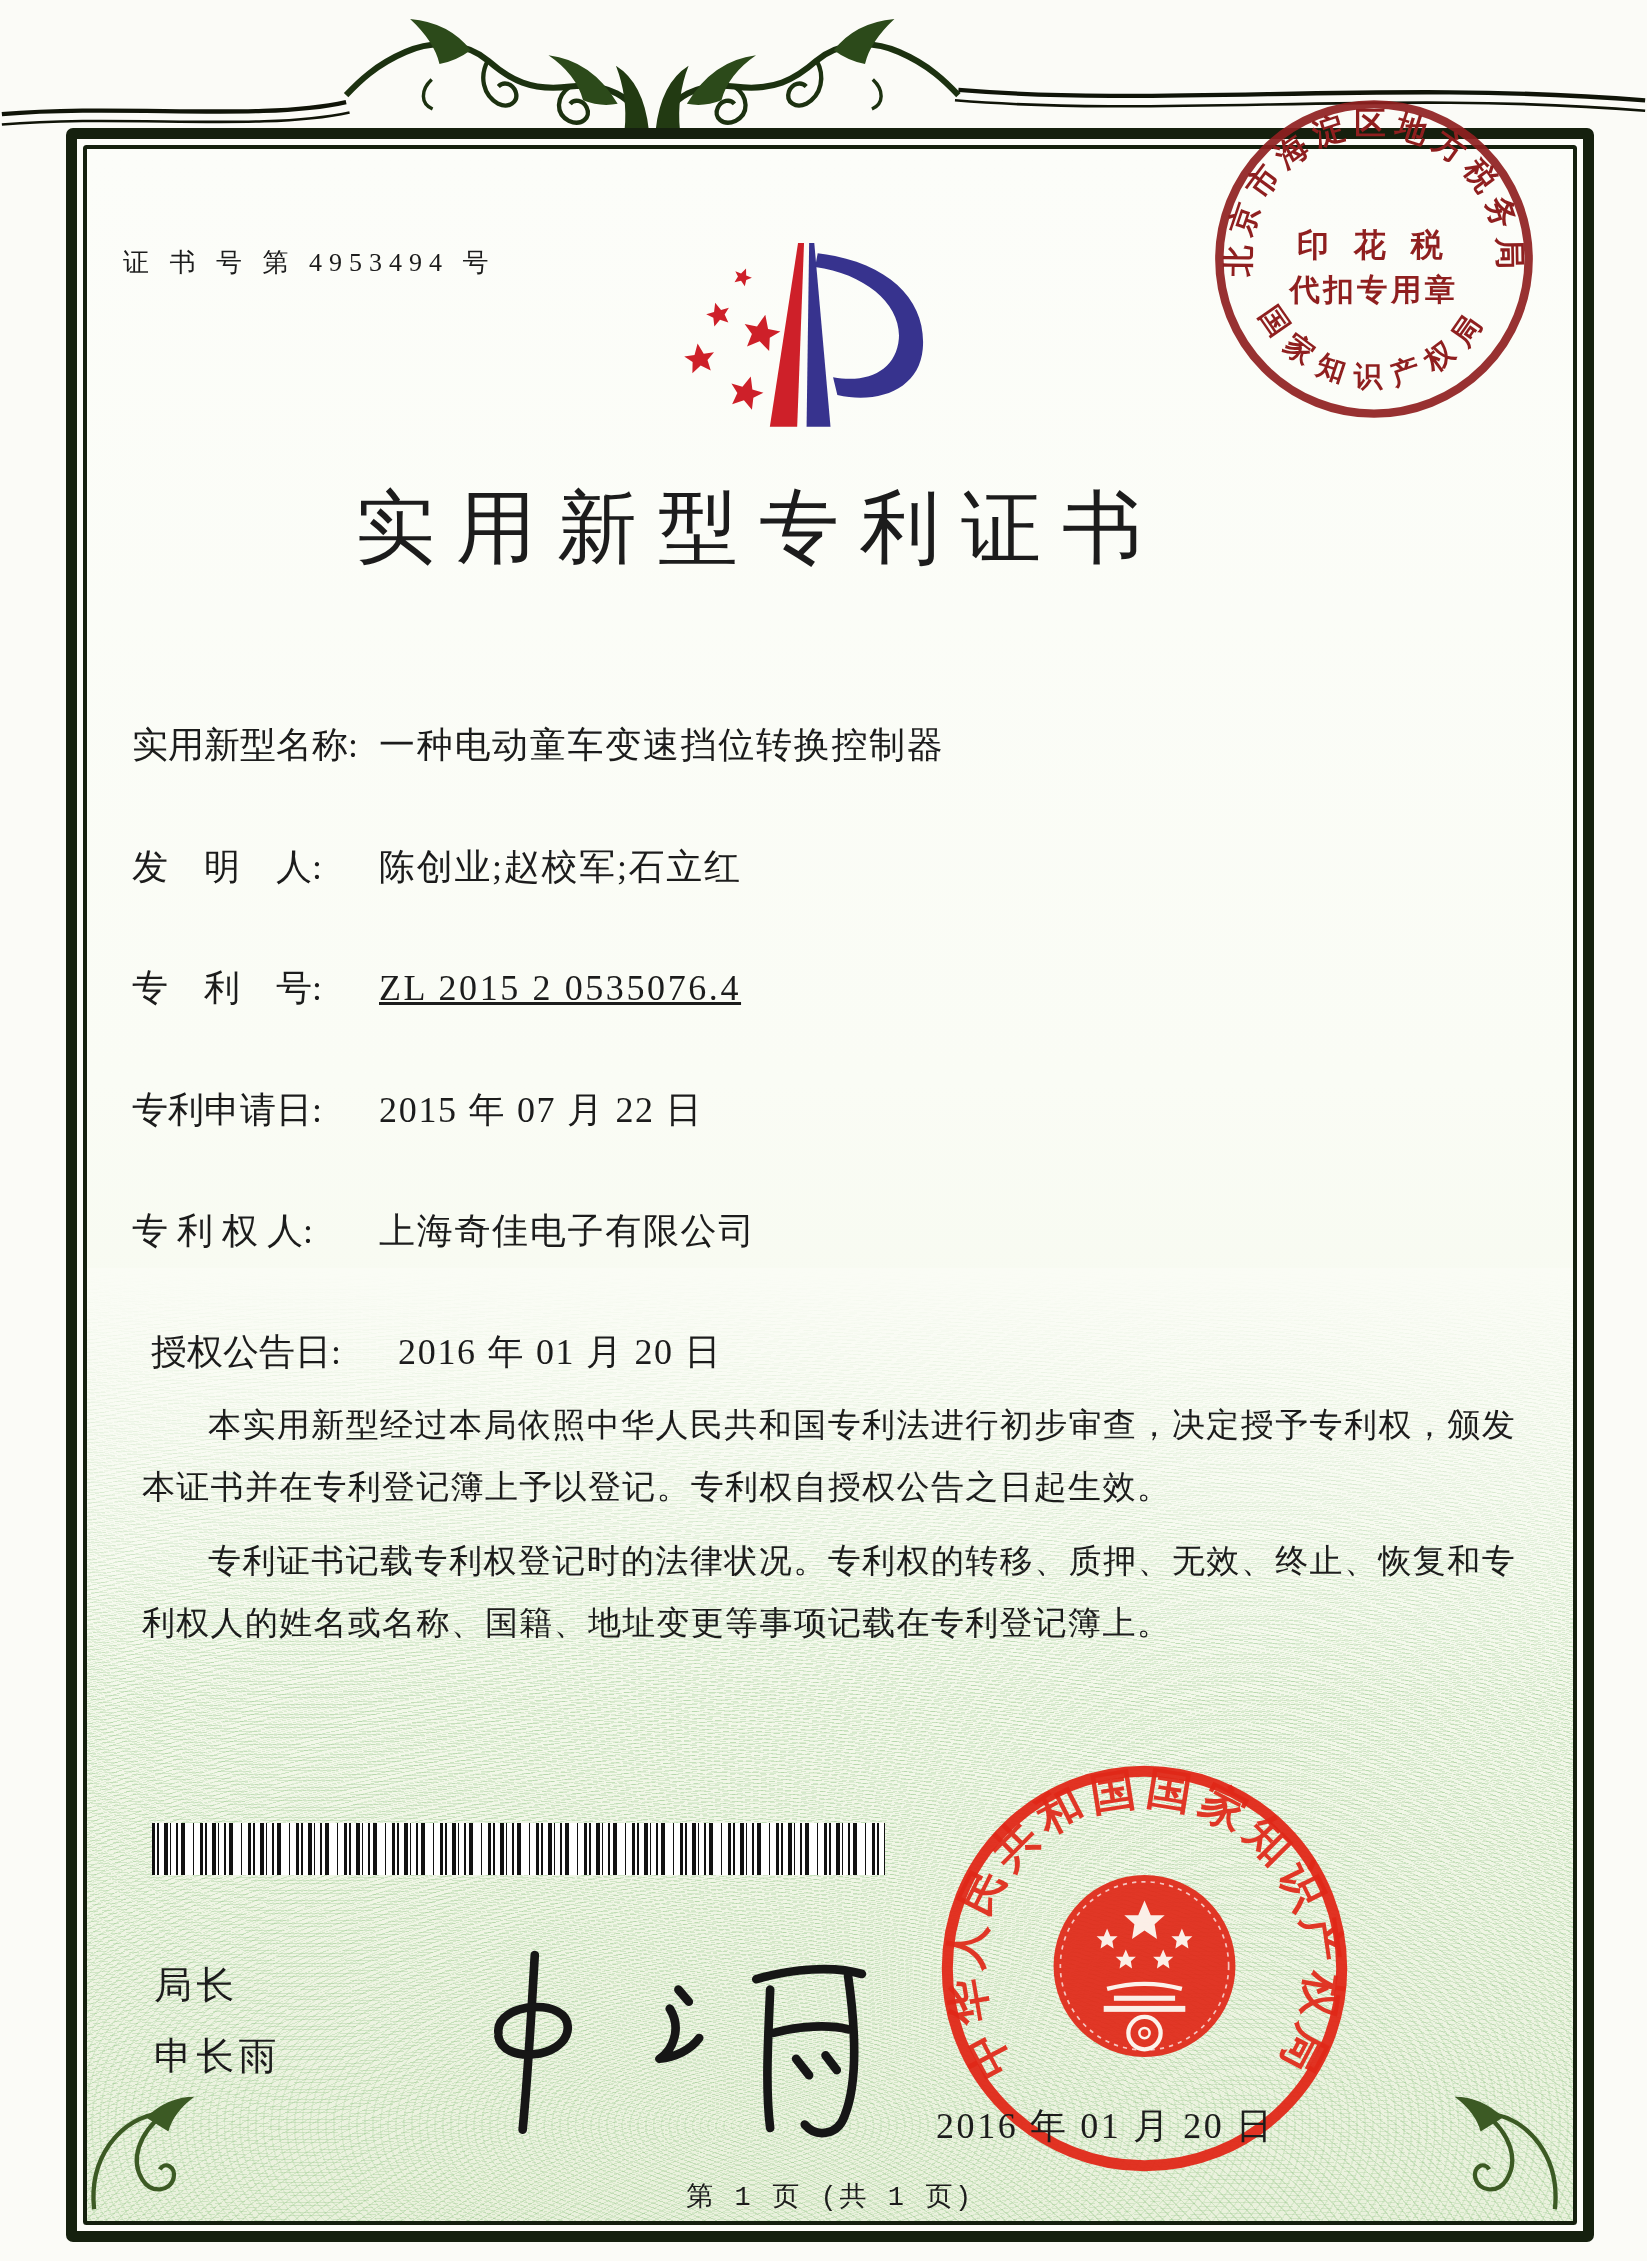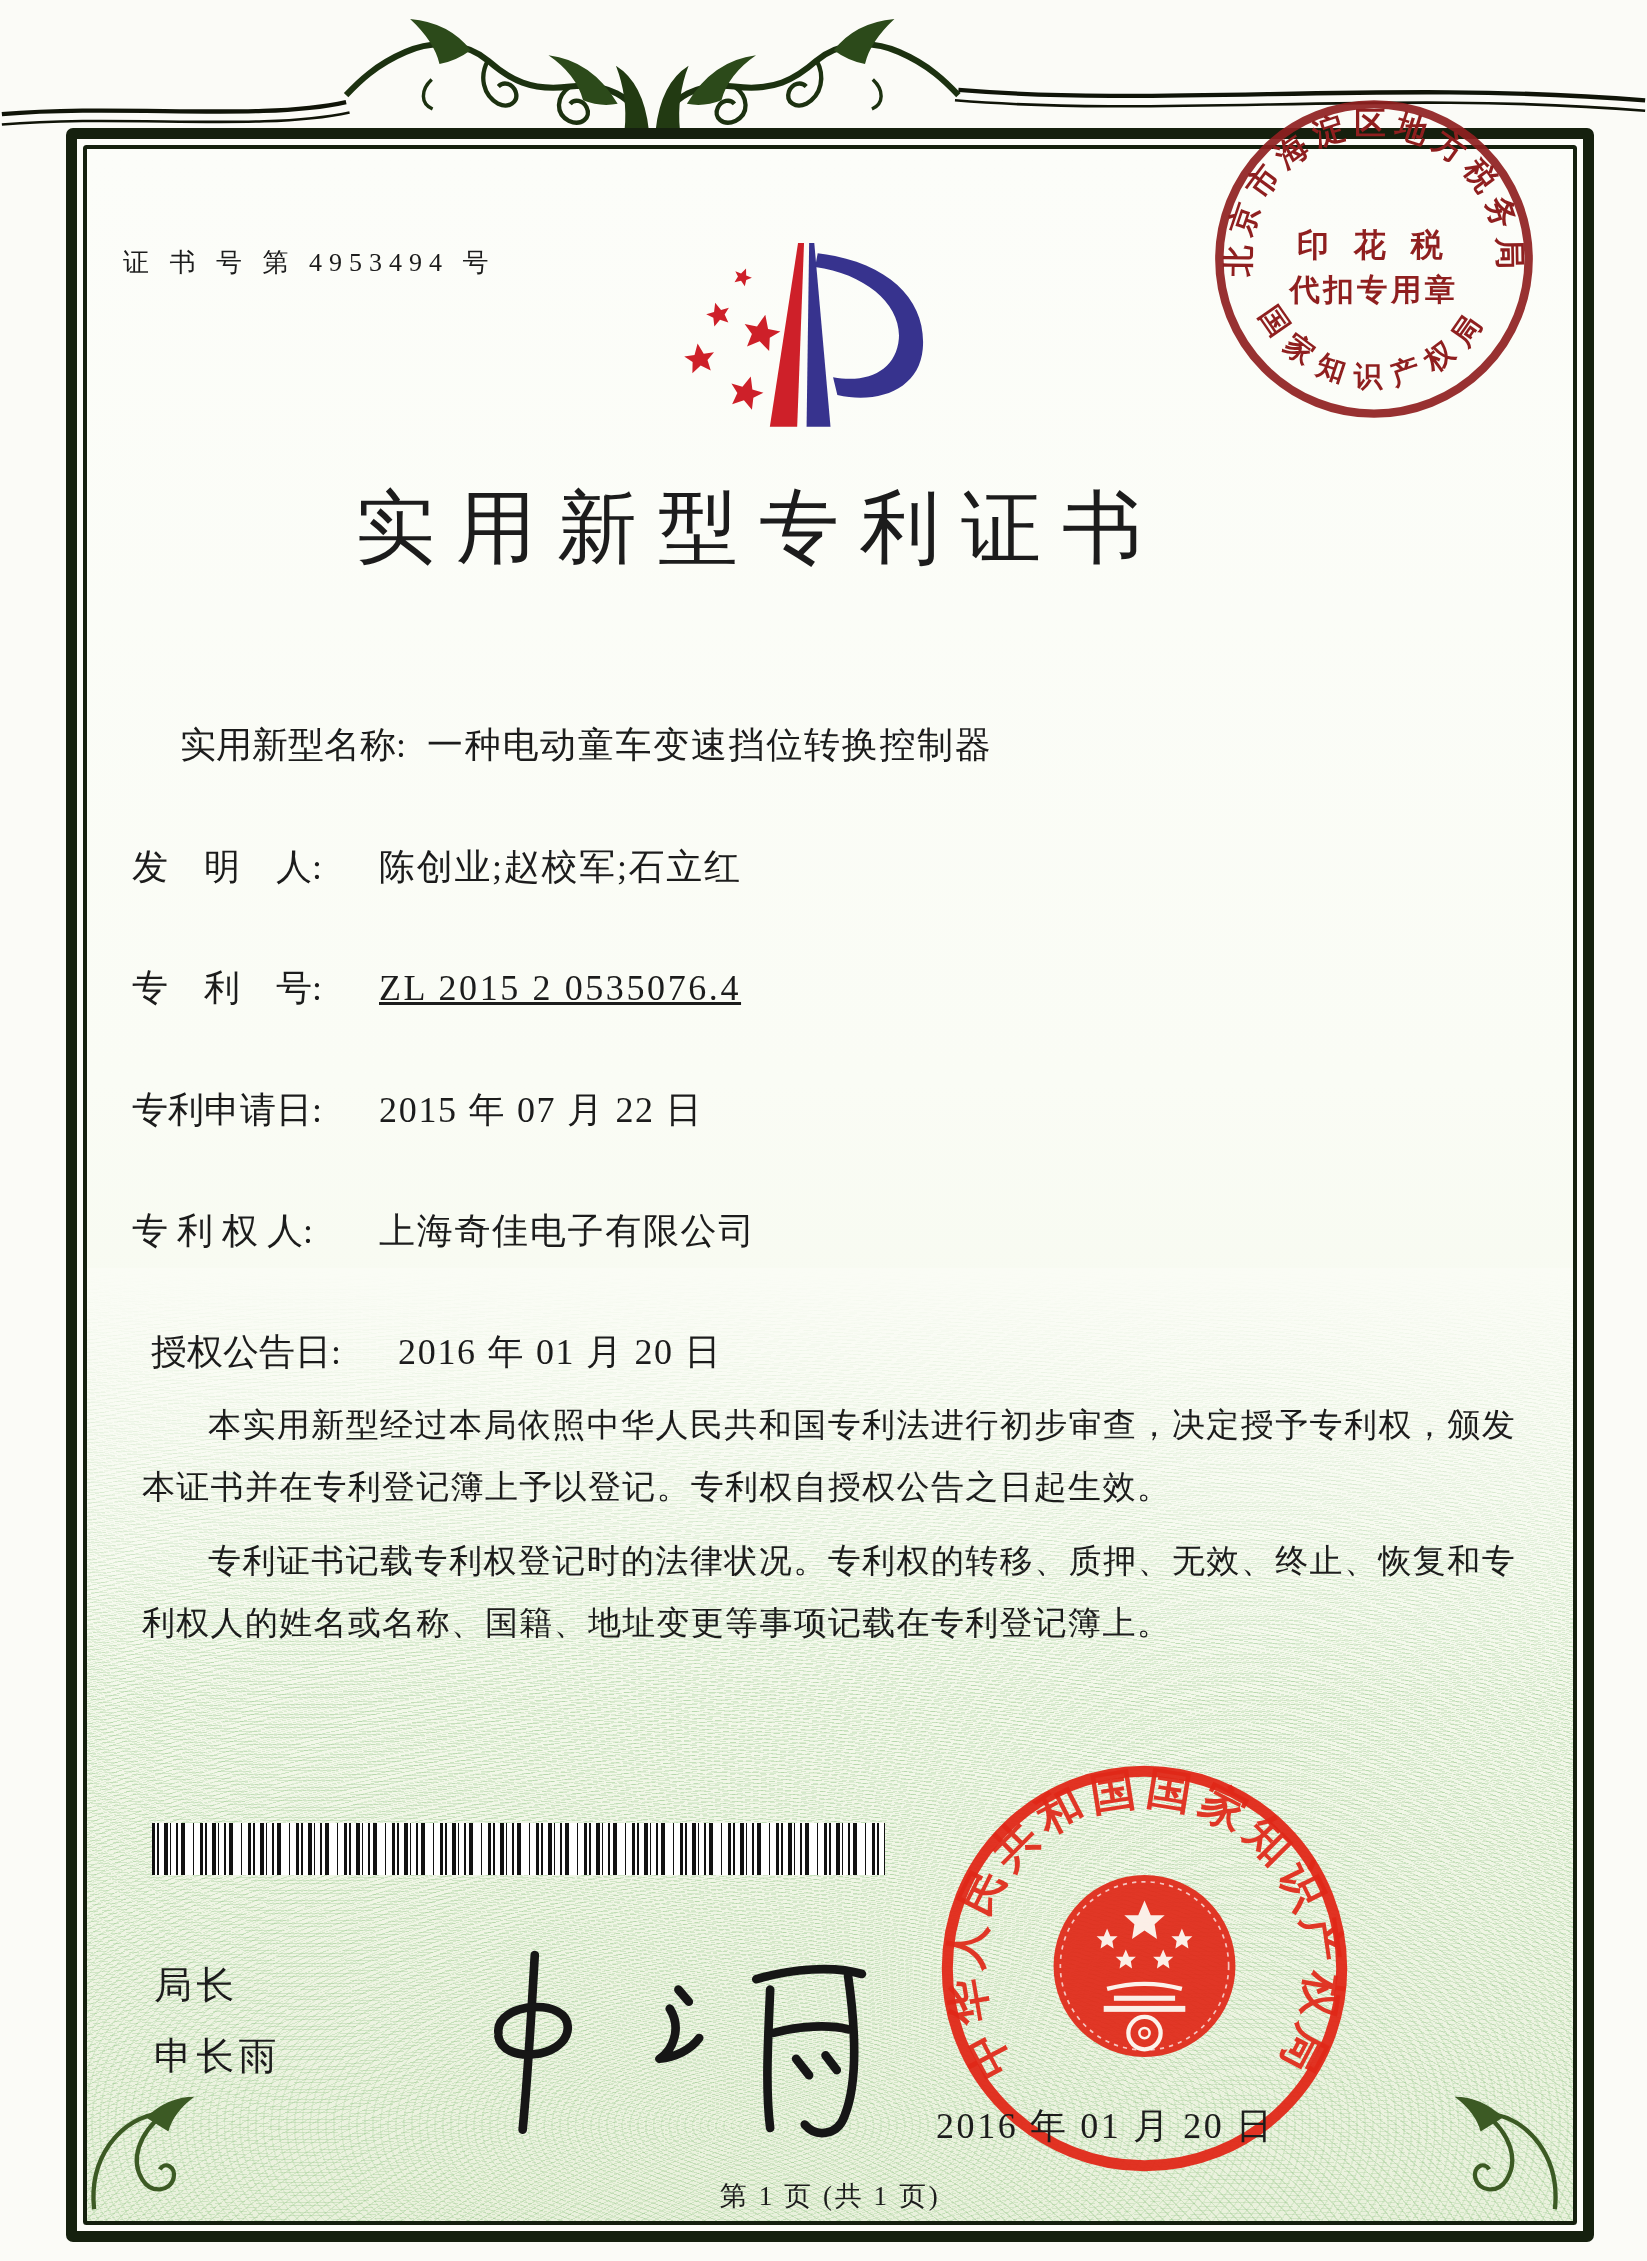--- a/index.html
+++ b/index.html
@@ -40,21 +40,21 @@
   .body-text{left:130px;top:1382px;width:1398px;font-size:33px;line-height:62px;
     text-align:justify;letter-spacing:1.3px;}
   .body-text p{margin:12px;text-indent:2em;}
   .barcode{left:152px;top:1823px;width:733px;height:52px;
     background:repeating-linear-gradient(90deg,
       #111 0 2.6px,#fff 2.6px 5.2px,#111 5.2px 7px,#fff 7px 12px,#111 12px 16.5px,#fff 16.5px 18px,
       #111 18px 19px,#fff 19px 24px,#111 24px 26px,#fff 26px 29px,#111 29px 33px,
       #fff 33px 36px,#111 36px 36px,#fff 36px 41px,#111 41px 42px,#fff 42px 48px);}
   .director{left:154px;top:1950px;font-size:38px;letter-spacing:4.3px;line-height:71px;}
   .seal-date{left:936px;top:2102px;font-size:36px;letter-spacing:2.6px;z-index:8;white-space:nowrap;}
-  .page-footer{left:66px;top:2178px;width:1528px;text-align:center;font-size:27px;letter-spacing:2.6px;}
+  .page-footer{left:66px;top:2178px;width:1528px;text-align:center;font-size:27px;letter-spacing:2.6px;font-family:Liberation Mono, monospace;}
   .z-top{z-index:7;}
 </style>
 </head>
 <body>
 
 <svg class="abs" style="left:0;top:0;" width="1647" height="160" xmlns="http://www.w3.org/2000/svg" viewBox="0 0 1900 185">
   <path d="M0,132 C140,120 300,140 398,118" stroke="#101408" stroke-width="5" fill="none"></path>
   <path d="M0,144 C140,132 300,152 402,130" stroke="#101408" stroke-width="3" fill="none"></path>
   <path d="M1106,104 C1350,124 1600,92 1900,116" stroke="#101408" stroke-width="5" fill="none"></path>
   <path d="M1102,116 C1350,136 1600,104 1900,128" stroke="#101408" stroke-width="3" fill="none"></path>
@@ -117,21 +117,21 @@
   <use href="#star" transform="translate(142,134) scale(2.25) rotate(12)" fill="#ce2029"></use>
   <use href="#star" transform="translate(70,164) scale(1.85) rotate(-8)" fill="#ce2029"></use>
   <use href="#star" transform="translate(124,204) scale(2.05) rotate(16)" fill="#ce2029"></use>
   <polygon points="185,28 192,28 184,243 152,243" fill="#ce2029"></polygon>
   <polygon points="198,28 204,28 223,243 195,243" fill="#37338e"></polygon>
   <path d="M208,40 C292,50 336,96 331,152 C327,198 281,217 231,206 L226,185 C268,193 300,176 303,140 C306,100 264,64 205,56 Z" fill="#37338e"></path>
 </svg>
 
 <div class="abs page-title">实用新型专利证书</div>
 
-<div class="abs field-row" style="top:721px;margin-left:48px;">
+<div class="abs field-row" style="top:721px;">
   <span class="field-label">实用新型名称:</span>
   <span class="field-value">一种电动童车变速挡位转换控制器</span>
 </div>
 <div class="abs field-row" style="top:843px;">
   <span class="field-label">发　明　人:</span>
   <span class="field-value">陈创业;赵校军;石立红</span>
 </div>
 <div class="abs field-row" style="top:964px;">
   <span class="field-label">专　利　号:</span>
   <span class="field-value" style="letter-spacing:2.6px;text-decoration:underline;">ZL 2015 2 0535076.4</span>

